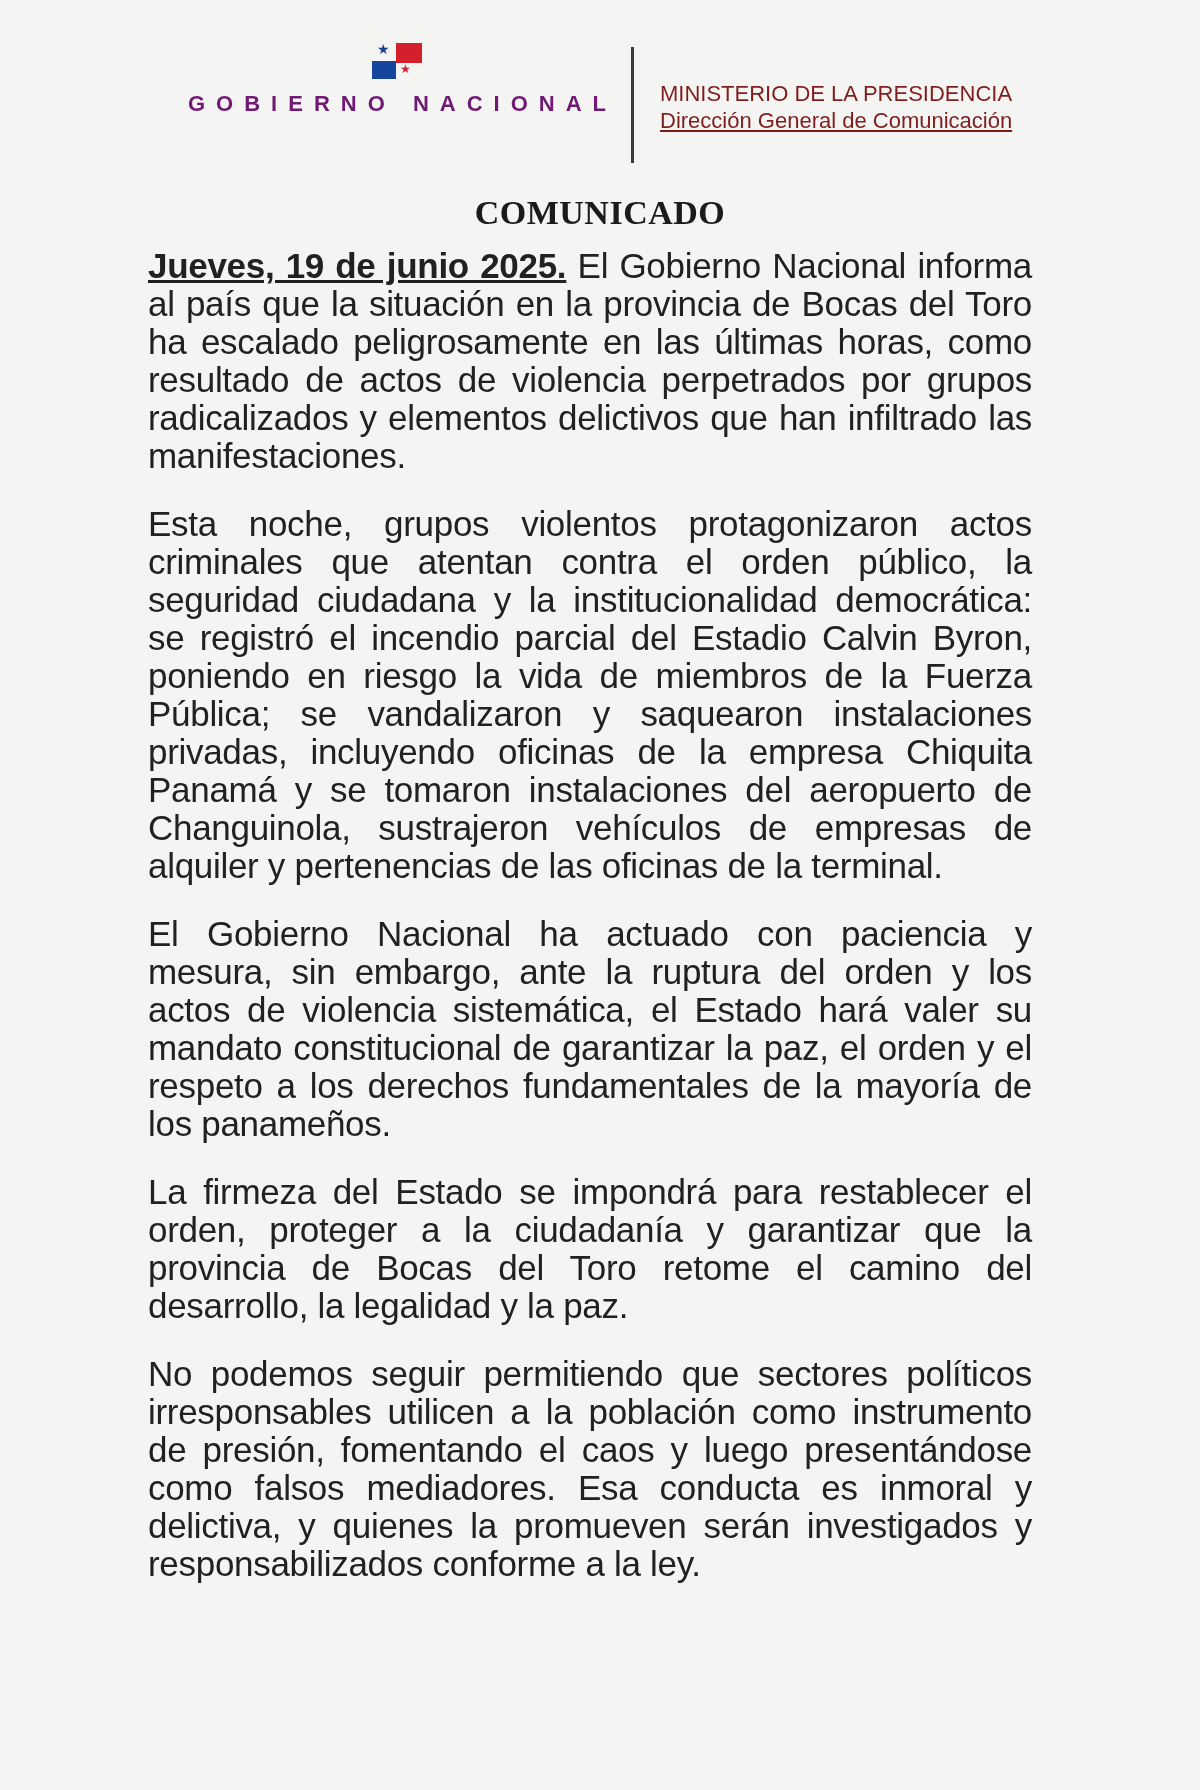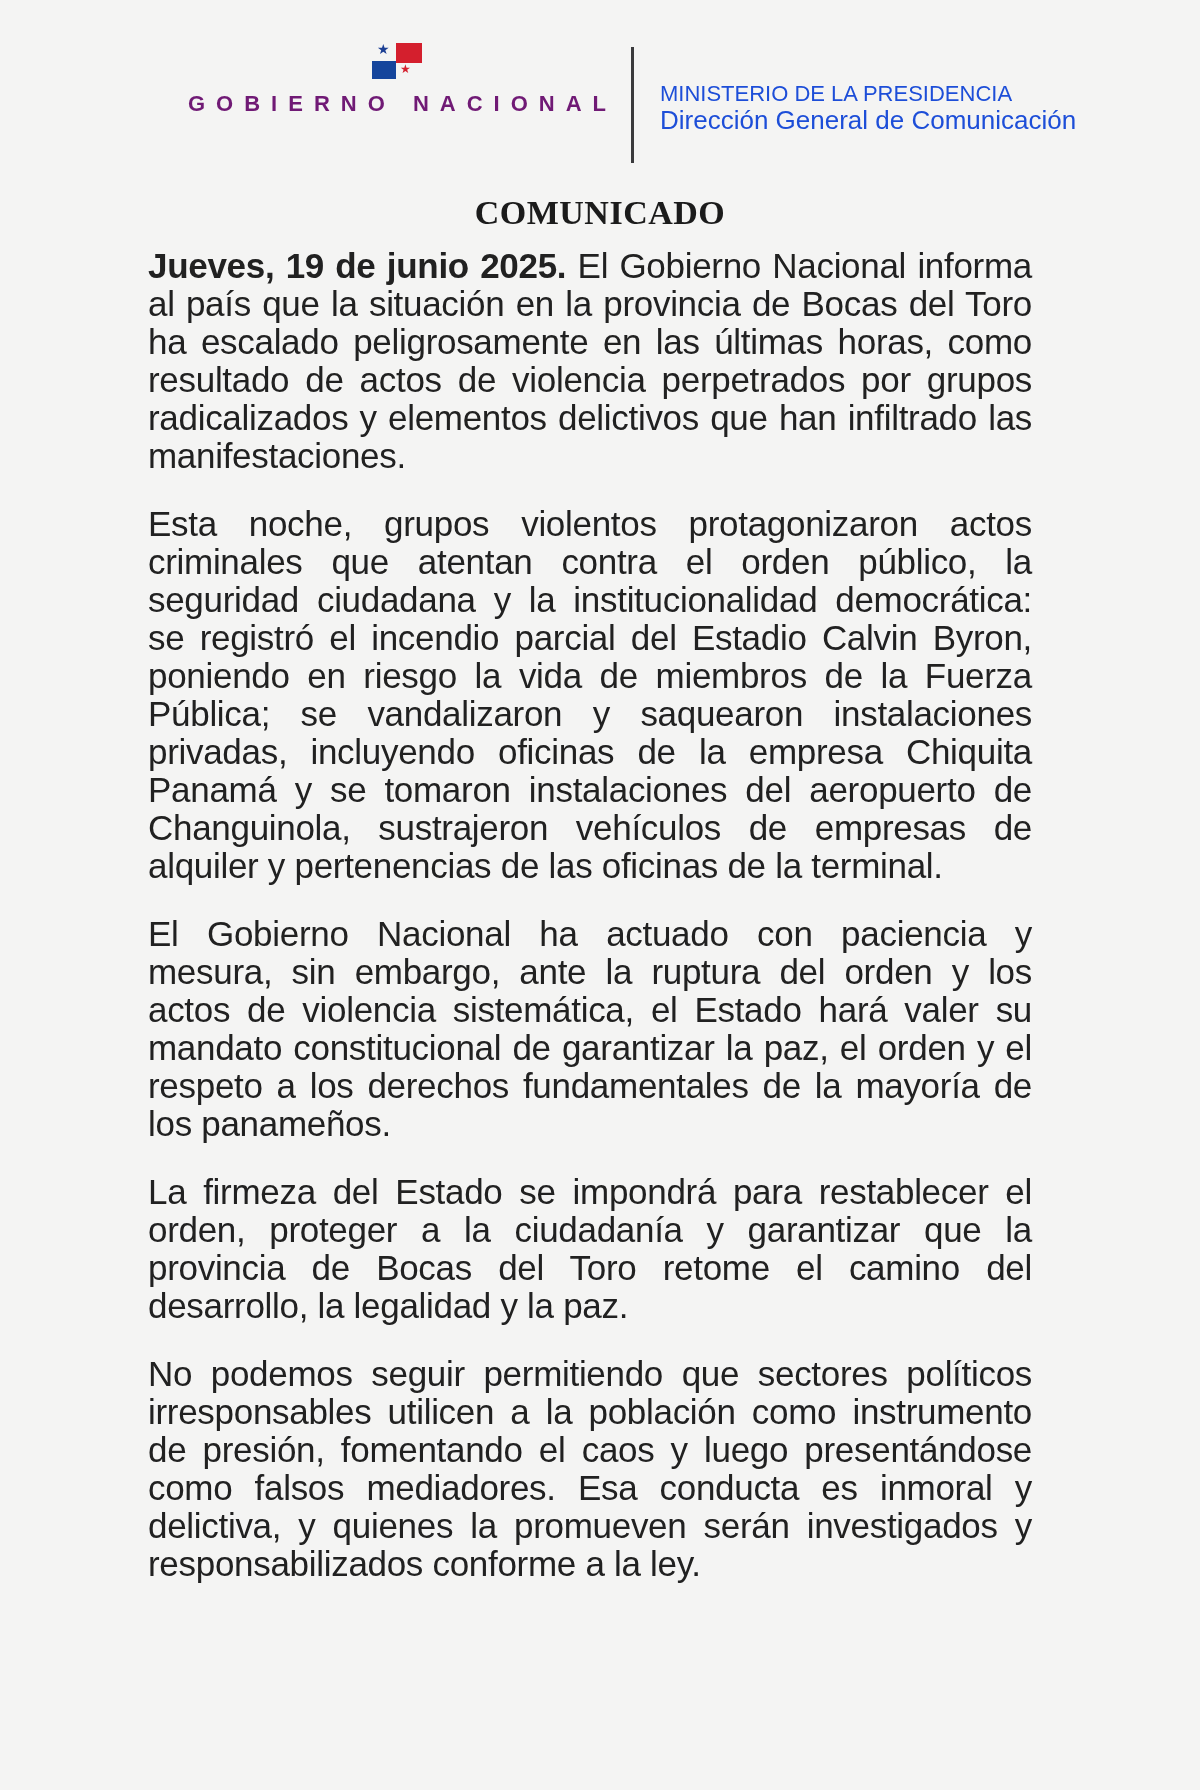--- a/index.html
+++ b/index.html
@@ -84,33 +84,34 @@
     left: 631px;
     top: 47px;
     width: 3px;
     height: 116px;
     background: #3a3a3c;
   }
   .ministry {
     position: absolute;
     left: 660px;
     top: 80px;
-    color: #1d4ed8;
+    color: #7f1d1d;
   }
   .ministry-line1 {
     font-size: 22px;
     font-weight: 500;
     line-height: 27px;
     white-space: nowrap;
   }
   .ministry-line2 {
-    font-size: 26px;
+    font-size: 22px;
     font-weight: 400;
     line-height: 27px;
     white-space: nowrap;
+    text-decoration: underline;
   }
 
   
   .doc { padding-top: 193px; }
   .doc-title {
     text-align: center;
     font-family: "Liberation Serif", serif;
     font-size: 34px;
     font-weight: 700;
     line-height: 40px;
@@ -123,21 +124,21 @@
     width: 884px;
   }
   .para {
     margin: 0 0 30px 0;
     font-size: 35px;
     line-height: 38px;
     color: #212121;
     text-align: justify;
     letter-spacing: -0.3px;
   }
-  .para strong { font-weight: 700; }
+  .para strong { font-weight: 700; text-decoration: underline; }
 </style>
 </head>
 <body>
 
 <div class="page">
 
   <div class="header">
     <div class="logo-block">
       <div class="emblem">
         <span class="star-blue">★</span>

